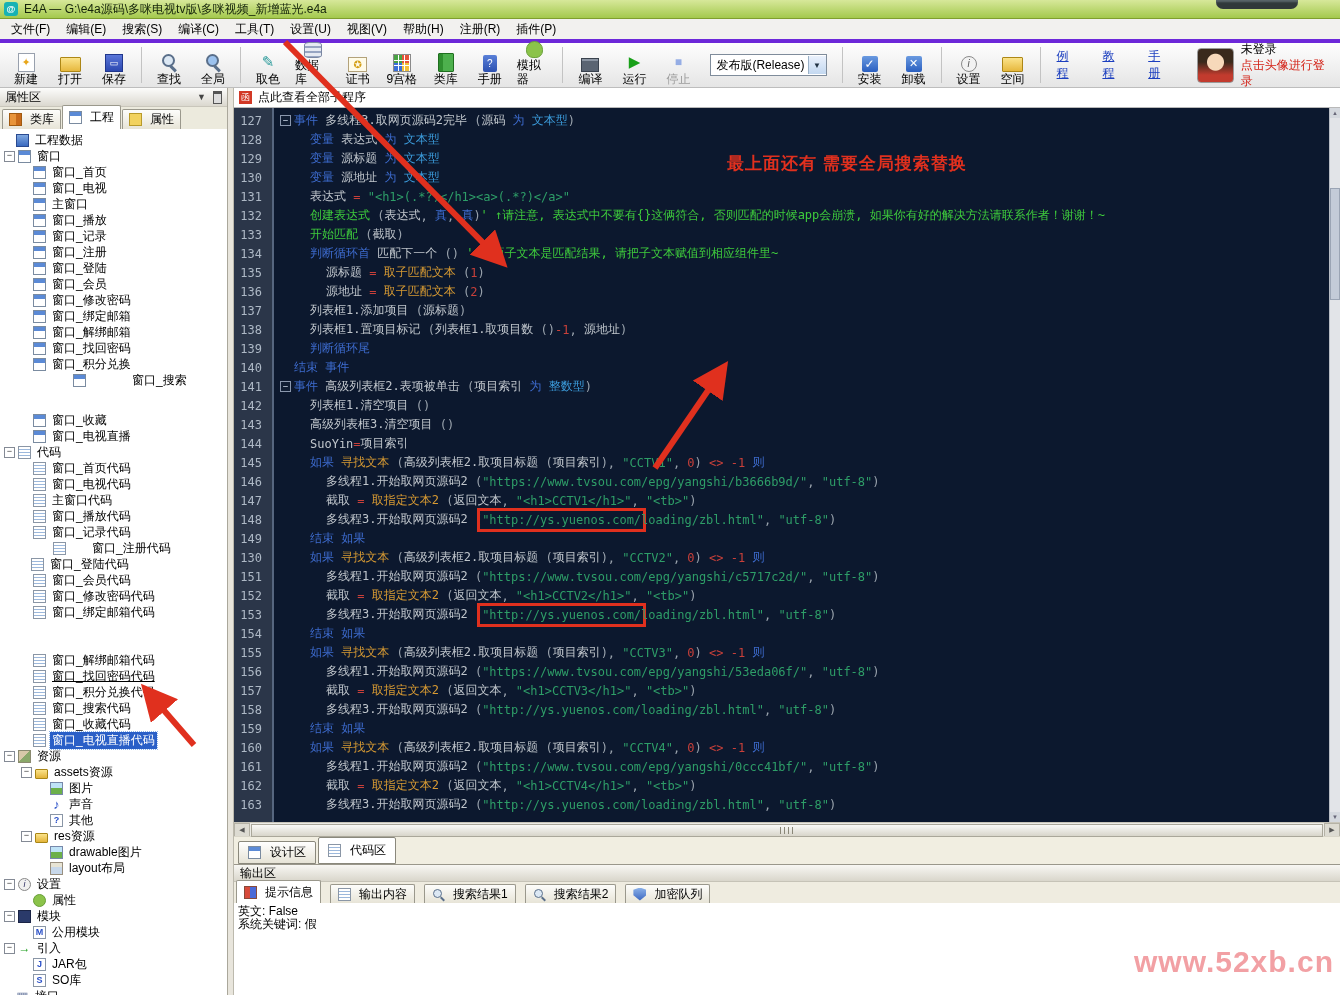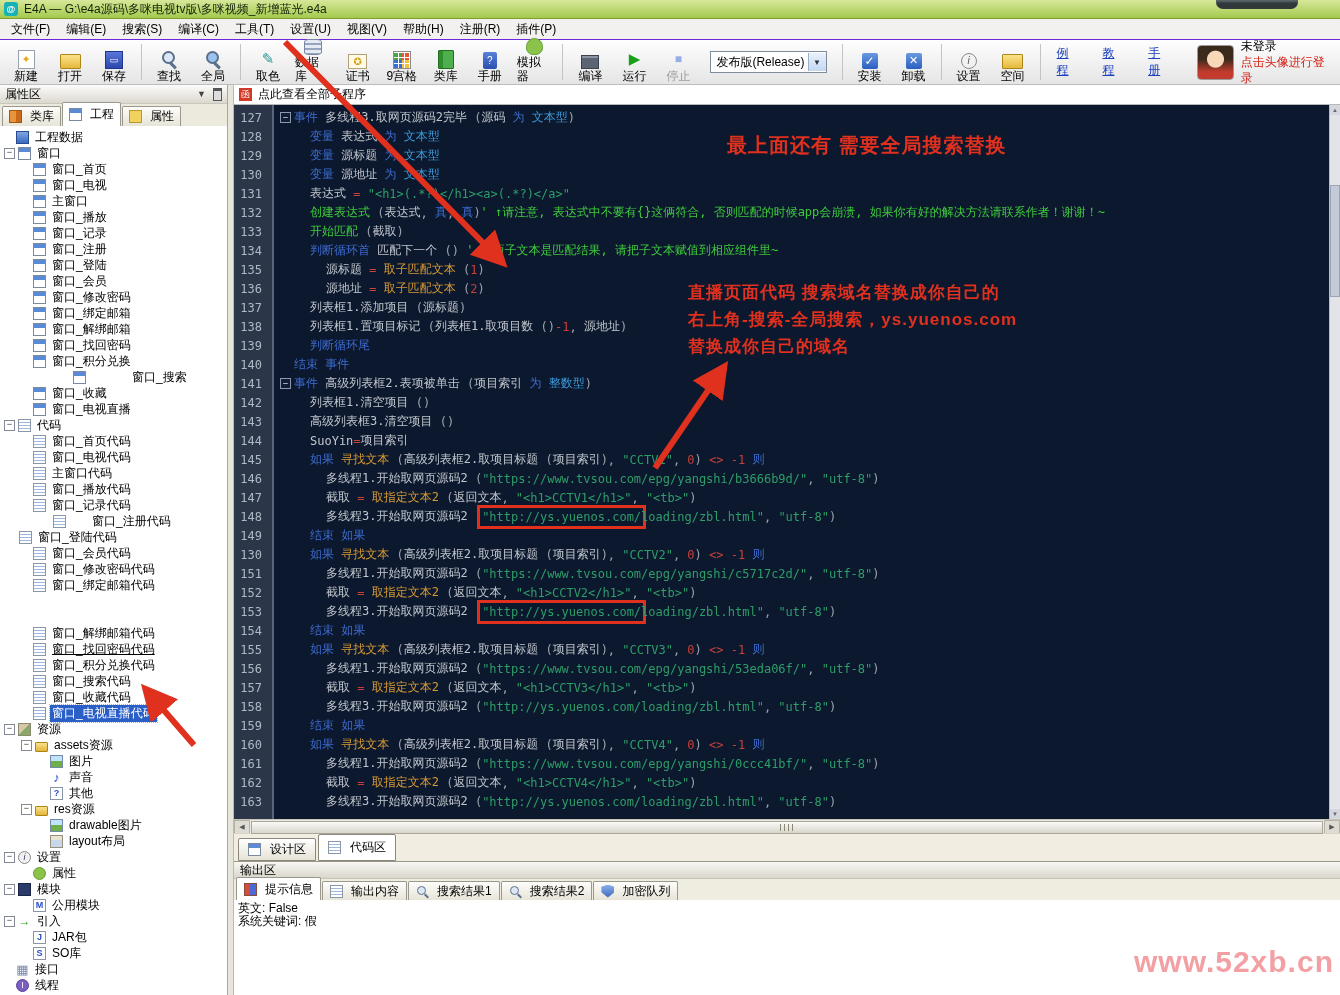--- a/index.html
+++ b/index.html
@@ -4,21 +4,21 @@
 <style>
   html,body{margin:0;padding:0;}
   body{font-family:"Liberation Sans",sans-serif;background:#888;}
   #app{position:relative;width:1340px;height:995px;background:#f0f0f0;overflow:hidden;font-size:12px;color:#000;}
 
   
   .titlebar{height:18px;background:linear-gradient(#d7e89a,#a4c94e);display:flex;align-items:center;padding:0 4px;border-bottom:1px solid #7f9e2f;position:relative;}
   .app-icon{width:14px;height:14px;background:#17b2b4;border-radius:3px;margin-right:6px;color:#fff;font-size:9px;display:flex;align-items:center;justify-content:center;font-weight:bold;}
   .title-text{font-size:12px;color:#14230a;}
   .title-widget{position:absolute;left:1216px;top:0;width:82px;height:9px;background:#30383a;border-radius:0 0 7px 7px;box-shadow:inset 0 2px 2px #5a666a;}
-  .menubar{height:20px;background:#f2f1ef;display:flex;align-items:center;padding-left:3px;border-bottom:1px solid #6d28d9;}
+  .menubar{height:20px;background:#f2f1ef;display:flex;align-items:center;padding-left:3px;border-bottom:4px solid #6d28d9;}
   .menu-item{padding:2px 8px;}
   .toolbar{height:44px;background:linear-gradient(#fefefe,#e5e5e5);border-bottom:1px solid #bdbdbd;display:flex;align-items:center;padding:0 4px;}
   .tb-btn{display:flex;flex-direction:column;align-items:center;justify-content:flex-end;min-width:34px;height:41px;padding:0 5px;}
   .tb-btn .lbl{font-size:12px;line-height:14px;}
   .tb-btn.disabled .lbl{color:#9c9c9c;}
   .tb-btn.disabled .ticon{opacity:.5;}
   .tb-sep{width:1px;height:36px;background:#c3c3c3;margin:0 5px;flex:none;}
   .ticon{width:20px;height:20px;display:flex;align-items:center;justify-content:center;font-size:13px;flex:none;}
   .tb-link{color:#1c3fbf;text-decoration:underline;margin:0 11px;cursor:pointer;}
   .select-box{display:flex;align-items:center;border:1px solid #7f8c9b;background:#fff;height:20px;margin:0 10px;padding-left:5px;width:110px;justify-content:space-between;}
@@ -77,27 +77,27 @@
   .hthumb{position:absolute;left:1px;right:1px;top:0;height:11px;background:linear-gradient(#fafaf8,#d8d5ca);border:1px solid #aaa79a;}
   .hgrip{position:absolute;left:50%;top:2px;width:14px;height:7px;transform:translateX(-50%);
     background:repeating-linear-gradient(90deg,#8a8778 0 1px,transparent 1px 4px);}
 
   
   .view-tabs{height:27px;background:#f1eee1;display:flex;align-items:flex-end;padding-left:4px;gap:2px;border-top:1px solid #d9d6c9;flex:none;}
   .view-tab{display:flex;align-items:center;gap:5px;padding:1px 9px;height:19px;border:1px solid #8a887c;background:linear-gradient(#fff,#e6e3d6);border-radius:2px 2px 0 0;}
   .view-tab.active{background:#fff;height:23px;}
   .output{flex:1;display:flex;flex-direction:column;border-top:1px solid #9a978b;min-height:0;}
   .output-header{height:16px;background:linear-gradient(#f8f7f3,#d9d6cb);padding-left:6px;display:flex;align-items:center;border-bottom:1px solid #c6c3b7;flex:none;}
-  .output-tabs{height:21px;background:#efece0;display:flex;align-items:flex-end;padding-left:2px;gap:1px;flex:none;}
+  .output-tabs{height:21px;background:#efece0;display:flex;align-items:flex-end;padding-left:2px;gap:9px;flex:none;}
   .output-tab{display:flex;align-items:center;gap:4px;padding:1px 7px;height:16px;border:1px solid #9a988c;border-bottom:none;background:linear-gradient(#fdfdfb,#e7e4d7);border-radius:2px 2px 0 0;}
   .output-tab.active{background:#fff;height:20px;}
   .output-content{flex:1;background:#fff;line-height:13px;padding:2px 4px;}
 
   
-  .note-top{position:absolute;left:727px;top:132px;color:var(--annotation-red);font-size:20px;font-weight:bold;z-index:40;letter-spacing:1px;}
+  .note-top{position:absolute;left:727px;top:152px;color:var(--annotation-red);font-size:17px;font-weight:bold;z-index:40;letter-spacing:1px;}
   .note-block{position:absolute;left:688px;top:279px;color:var(--annotation-red);font-size:17px;font-weight:bold;line-height:27px;z-index:40;letter-spacing:1px;}
   .watermark{position:absolute;left:1134px;top:945px;color:var(--watermark-pink);font-size:30px;font-weight:bold;z-index:60;letter-spacing:1px;}
   #arrows{position:absolute;left:0;top:0;z-index:50;pointer-events:none;}
 
   
   .i-page{background:#fff;border:1px solid #98a0ad;color:#e8a61a;font-size:11px;width:15px;height:17px;}
   .i-folder{width:19px;height:13px;background:linear-gradient(#fbe38a,#e6b83e);border:1px solid #ad8716;border-radius:1px;margin-top:5px;}
   .i-save{background:linear-gradient(#5a76d8,#2c48b0);border:1px solid #20368c;color:#fff;width:16px;height:16px;font-size:9px;}
   .i-mag{position:relative;width:20px;height:20px;}
   .i-mag::before{content:"";position:absolute;top:2px;left:3px;width:9px;height:9px;border:2px solid #5a6f8a;border-radius:50%;background:#dce8f4;}
@@ -364,21 +364,21 @@
           <div class="tree-item" style="padding-left: 21px;">
             <span class="exp-space"></span>
             <span class="ti t-win"></span>
             <span class="tree-label">窗口_积分兑换</span>
           </div>
           <div class="tree-item" style="padding-left: 21px; gap: 40px;">
             <span class="exp-space"></span>
             <span class="ti t-win"></span>
             <span class="tree-label">窗口_搜索</span>
           </div>
-          <div class="tree-item" style="padding-left: 21px;">
+          <div class="tree-item" style="padding-left: 21px; margin-top: 24px;">
             <span class="exp-space"></span>
             <span class="ti t-win"></span>
             <span class="tree-label">窗口_收藏</span>
           </div>
           <div class="tree-item" style="padding-left: 21px;">
             <span class="exp-space"></span>
             <span class="ti t-win"></span>
             <span class="tree-label">窗口_电视直播</span>
           </div>
           <div class="tree-item" style="padding-left: 4px;">
@@ -409,21 +409,21 @@
           <div class="tree-item" style="padding-left: 21px;">
             <span class="exp-space"></span>
             <span class="ti t-doc"></span>
             <span class="tree-label">窗口_记录代码</span>
           </div>
           <div class="tree-item" style="padding-left: 21px; gap: 20px;">
             <span class="exp-space"></span>
             <span class="ti t-doc"></span>
             <span class="tree-label">窗口_注册代码</span>
           </div>
-          <div class="tree-item" style="padding-left: 7px;">
+          <div class="tree-item" style="padding-left: 19px;">
             <span class="exp-space"></span>
             <span class="ti t-doc"></span>
             <span class="tree-label">窗口_登陆代码</span>
           </div>
           <div class="tree-item" style="padding-left: 21px;">
             <span class="exp-space"></span>
             <span class="ti t-doc"></span>
             <span class="tree-label">窗口_会员代码</span>
           </div>
           <div class="tree-item" style="padding-left: 21px;">
@@ -772,25 +772,20 @@
           </div>
         <div class="output-content" id="output-content">
             <div>英文: False</div>
             <div>系统关键词: 假</div>
           </div>
       </div>
     </div>
   </div>
 
   <div class="note-top">最上面还有 需要全局搜索替换</div>
-  <div class="note-block" id="note-block">
-      <div>直播页面代码 搜索域名替换成你自己的</div>
-      <div>右上角-搜索-全局搜索，ys.yuenos.com</div>
-      <div>替换成你自己的域名</div>
-    </div>
   <div class="watermark">www.52xb.cn</div>
 
   <svg id="arrows" width="1340" height="995" viewBox="0 0 1340 995">
     <defs>
       <marker id="ah" markerWidth="6" markerHeight="6" refX="4.2" refY="3" orient="auto">
         <path d="M0,0 L6,3 L0,6 Z" fill="#e0301e"></path>
       </marker>
     </defs>
     <line x1="285" y1="42" x2="500" y2="260" stroke="#e0301e" stroke-width="6" marker-end="url(#ah)"></line>
     <line x1="655" y1="468" x2="722" y2="370" stroke="#e0301e" stroke-width="6" marker-end="url(#ah)"></line>

